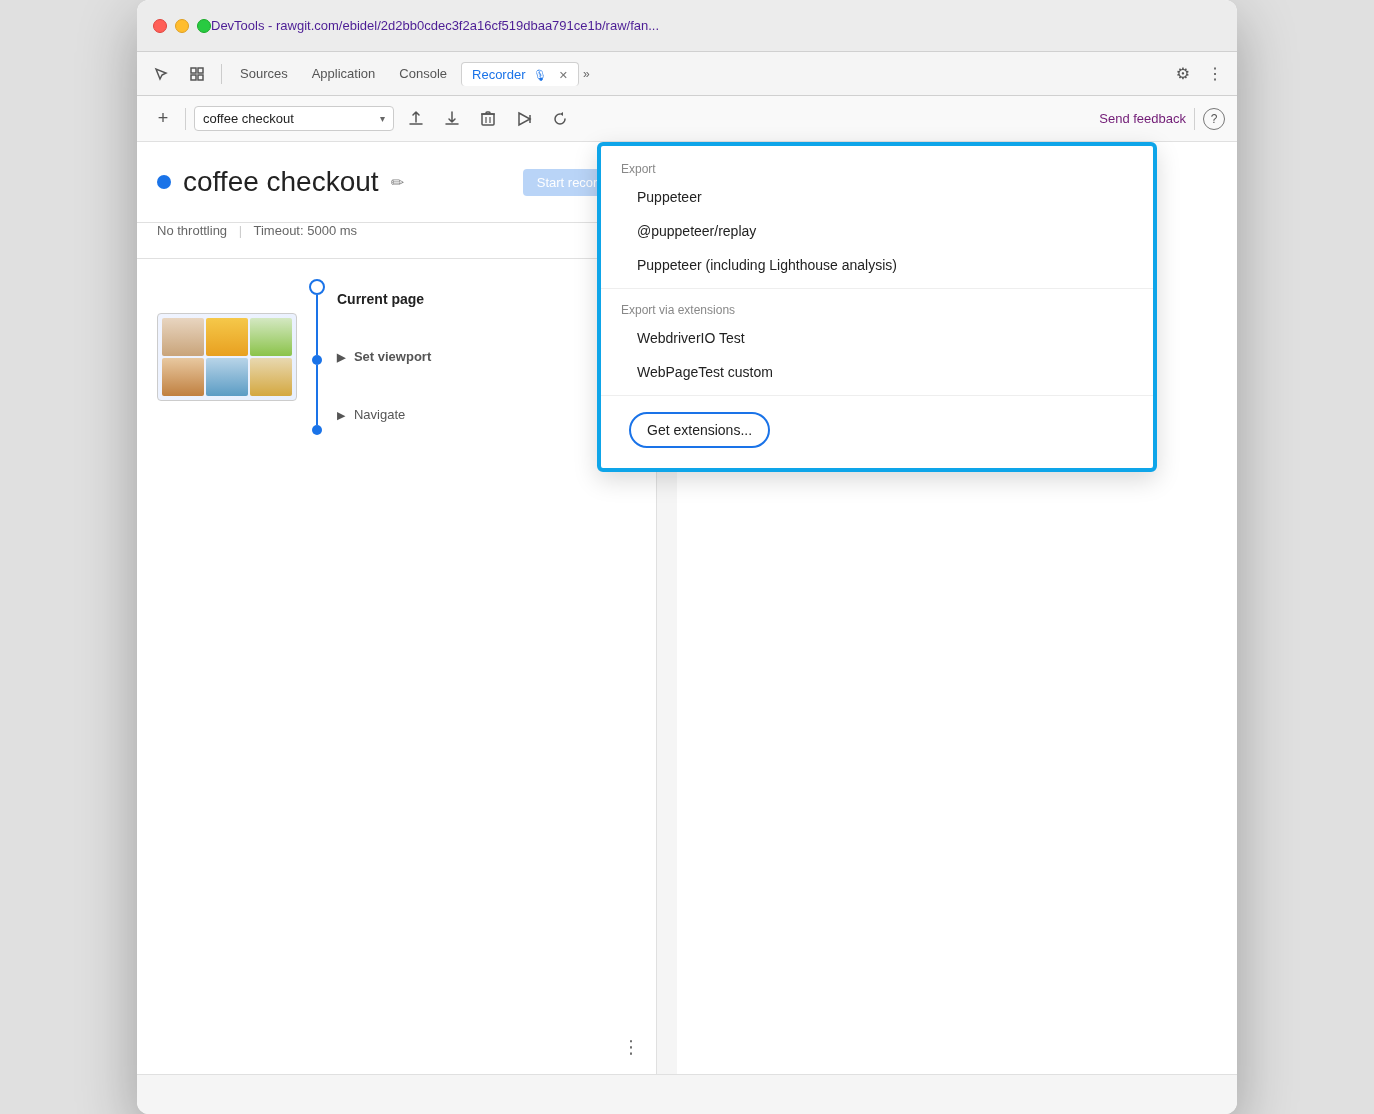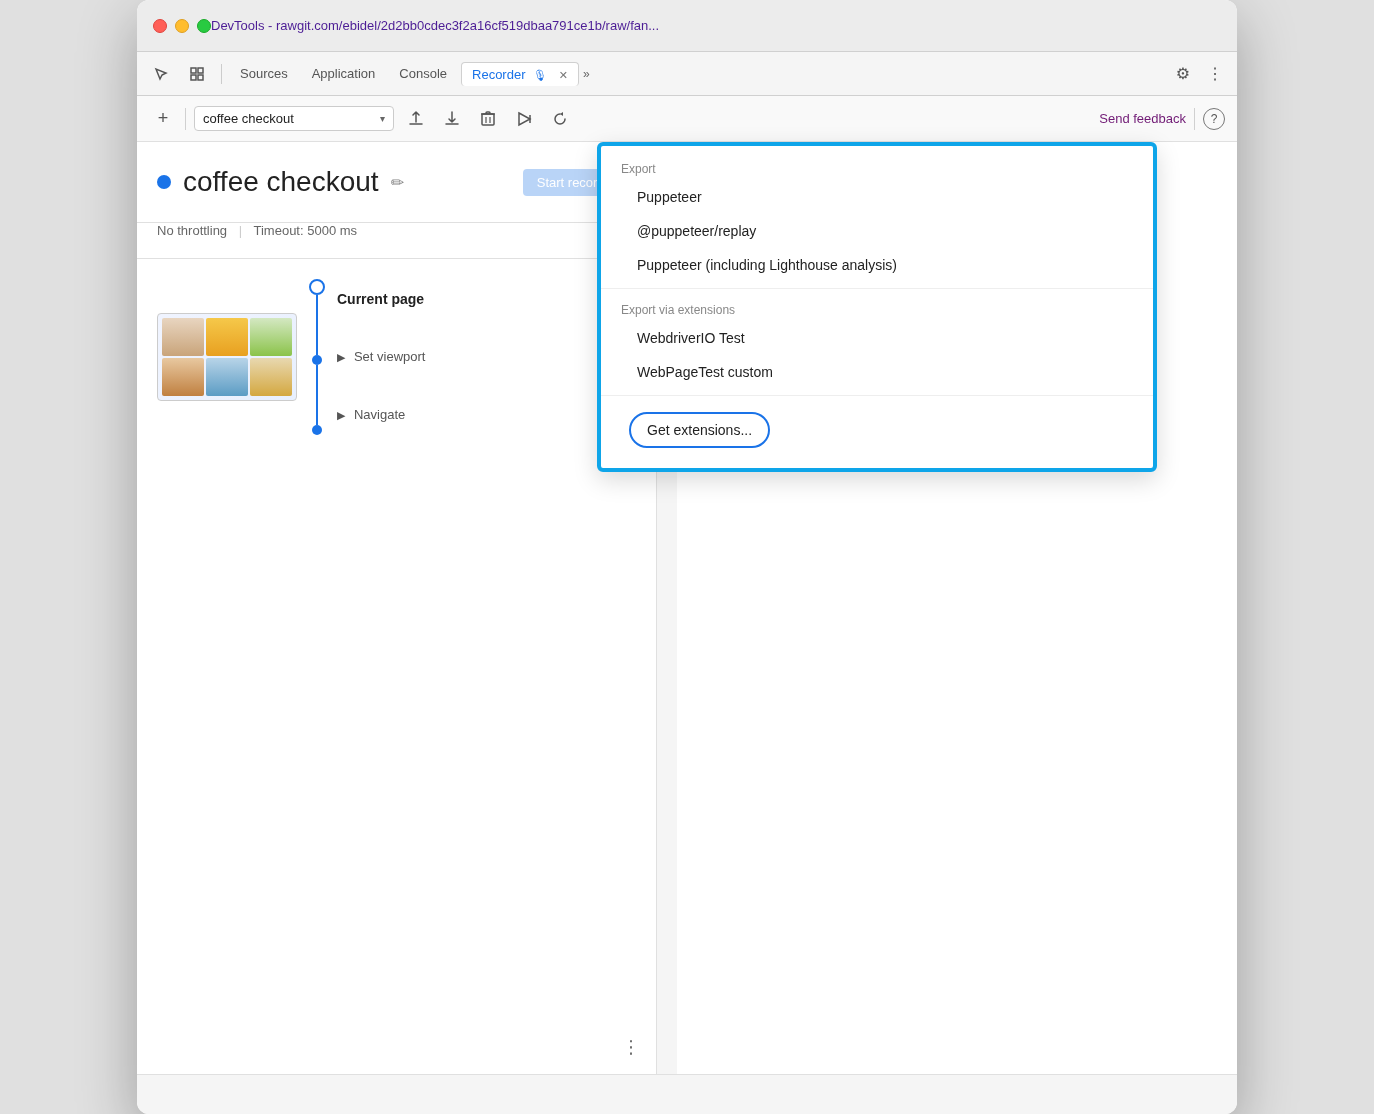--- a/index.html
+++ b/index.html
@@ -616,21 +616,21 @@
             <div class="timeline-line" style="height: 80px;"></div>
             <div class="timeline-dot"></div>
             <div class="timeline-line" style="height: 60px;"></div>
             <div class="timeline-dot"></div>
           </div>
 
           <div class="step-content">
             <div class="step-title">
               <span>Current p</span><span>age</span>
             </div>
-            <div style="margin-top: 40px;">
+            <div style="margin-top: 40px; font-weight: bold;">
               <span class="step-arrow">▶</span>
               <span class="step-label">Set viewpo<span>rt</span></span>
             </div>
             <div style="margin-top: 40px;">
               <span class="step-arrow">▶</span>
               <span class="step-label">Navigate</span>
             </div>
           </div>
         </div>
       </div>

